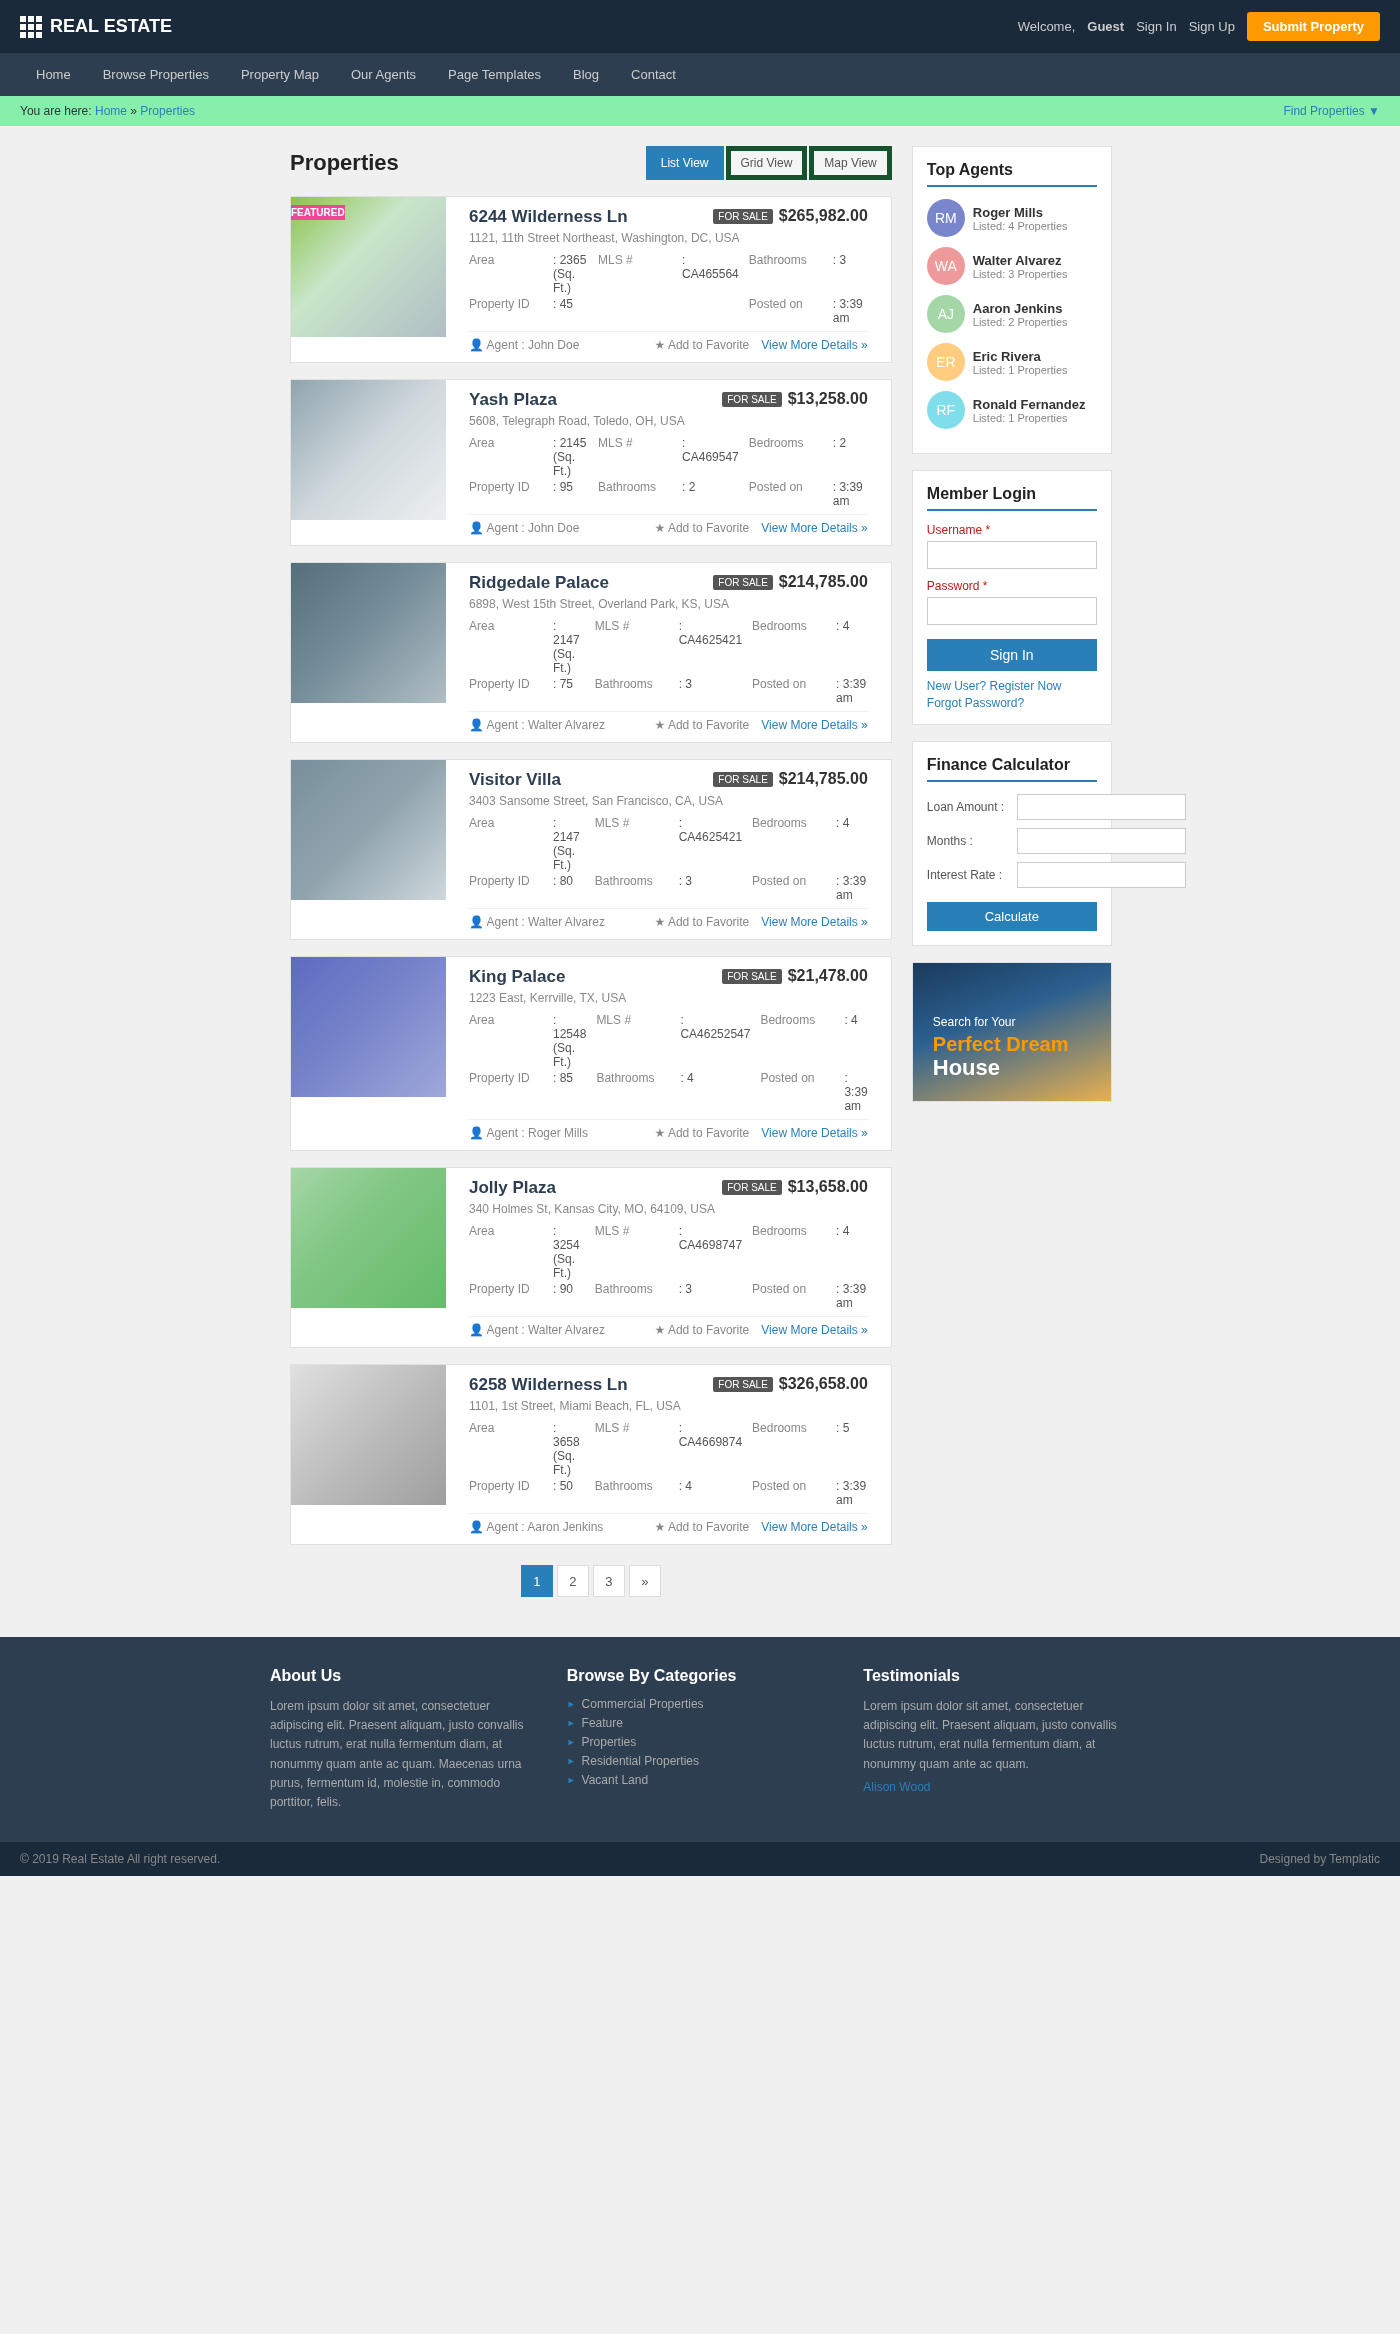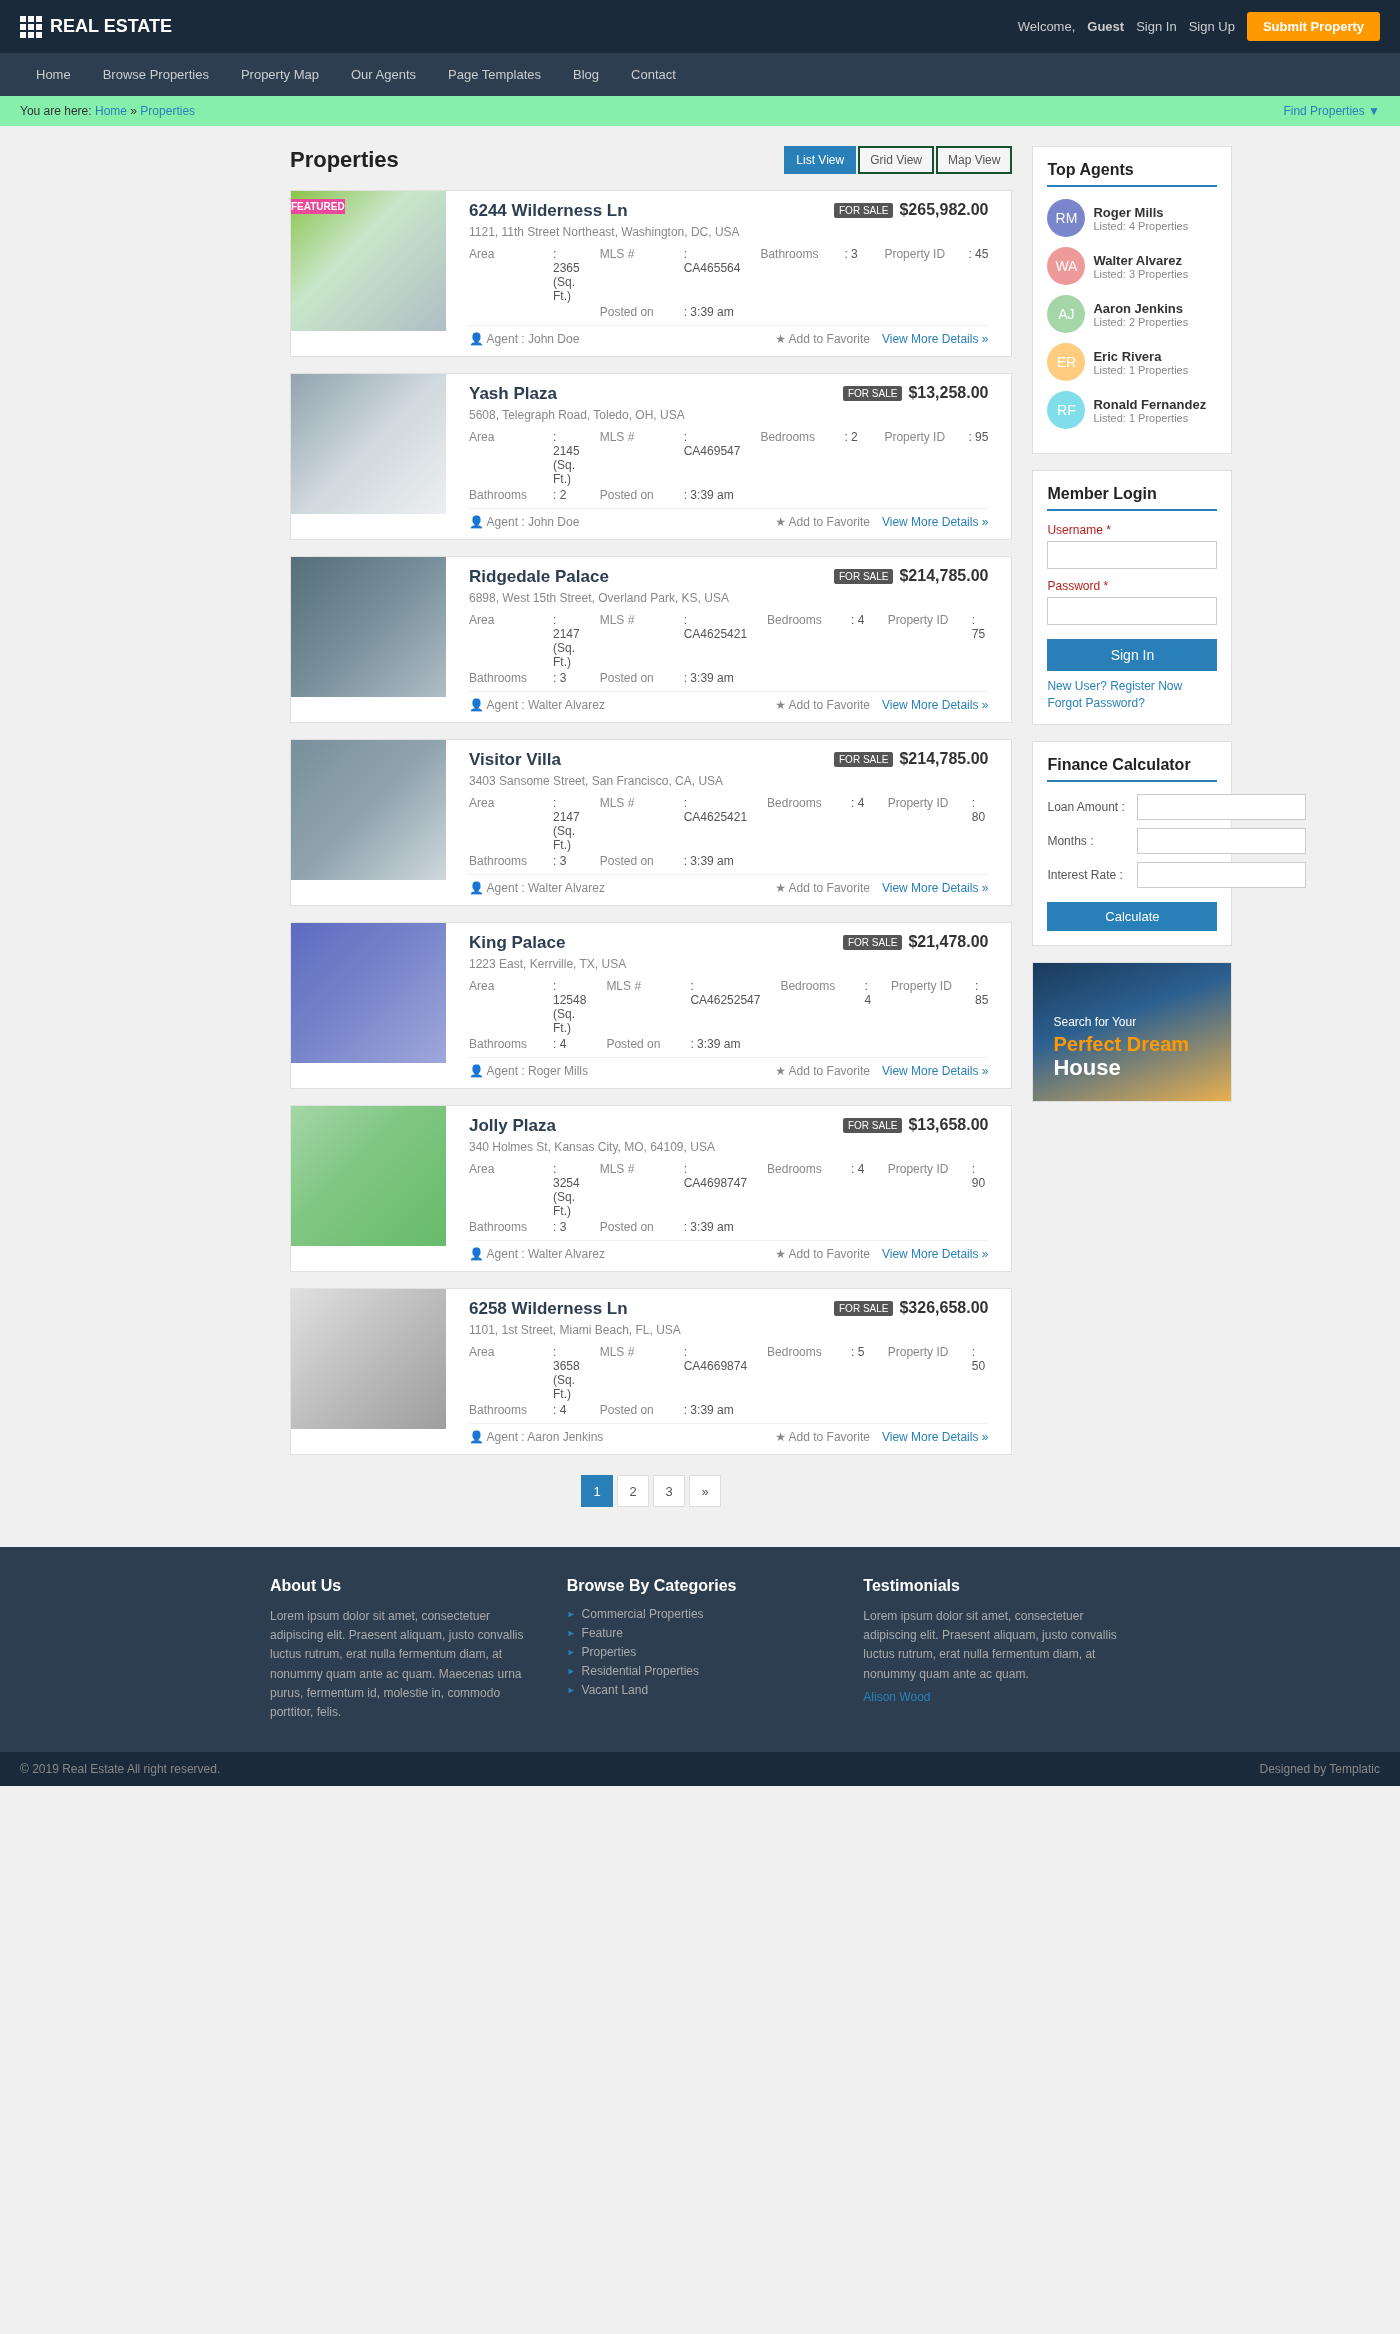--- a/index.html
+++ b/index.html
@@ -25,35 +25,35 @@
 
     
     .main-container { max-width: 860px; margin: 0 auto; padding: 20px; display: flex; gap: 20px; }
     .content { flex: 1; }
     .sidebar { width: 200px; flex-shrink: 0; }
 
     
     .props-header { display: flex; align-items: center; justify-content: space-between; margin-bottom: 16px; }
     .props-title { font-size: 22px; font-weight: bold; color: #222; }
     .view-btns { display: flex; gap: 2px; }
-    .view-btn { padding: 5px 10px; font-size: 12px; border: 2px solid #14532d; background: #f5f5f5; cursor: pointer; color: #555; }
+    .view-btn { padding: 5px 10px; font-size: 12px; border: 5px solid #14532d; background: #f5f5f5; cursor: pointer; color: #555; }
     .view-btn.active { background: #2980b9; color: #fff; border-color: #2980b9; }
 
     
     .prop-card { background: #fff; border: 1px solid #e0e0e0; margin-bottom: 16px; display: flex; position: relative; }
     .prop-img { width: 155px; flex-shrink: 0; overflow: hidden; }
     .featured-badge { position: absolute; top: 8px; left: 0; background: #ec4899; color: #fff; font-size: 10px; padding: 2px 0; font-weight: bold; }
     .prop-info { flex: 1; padding: 10px 23px; }
     .prop-top { display: flex; justify-content: space-between; align-items: flex-start; margin-bottom: 4px; }
     .prop-name { font-size: 17px; font-weight: bold; color: #2c3e50; }
     .prop-price-block { display: flex; align-items: center; gap: 6px; }
     .for-sale-badge { background: #555; color: #fff; font-size: 10px; padding: 2px 5px; border-radius: 2px; }
     .prop-price { font-size: 16px; font-weight: bold; color: #333; }
     .prop-address { color: #888; font-size: 12px; margin-bottom: 8px; }
-    .prop-details { display: grid; grid-template-columns: 1fr 1fr 1fr 1fr; gap: 2px 20px; font-size: 12px; margin-bottom: 6px; }
+    .prop-details { display: grid; grid-template-columns: 1fr 1fr 1fr; gap: 2px 10px; font-size: 12px; margin-bottom: 6px; }
     .prop-detail-row { display: flex; gap: 4px; }
     .detail-label { color: #888; min-width: 80px; }
     .detail-value { color: #555; }
     .prop-footer { display: flex; align-items: center; justify-content: space-between; border-top: 1px solid #f0f0f0; padding-top: 6px; font-size: 12px; }
     .prop-agent { color: #888; display: flex; align-items: center; gap: 4px; }
     .prop-actions { display: flex; align-items: center; gap: 12px; color: #888; }
     .add-fav { cursor: pointer; display: flex; align-items: center; gap: 3px; }
     .view-more { color: #2980b9; cursor: pointer; font-size: 12px; }
 
     

